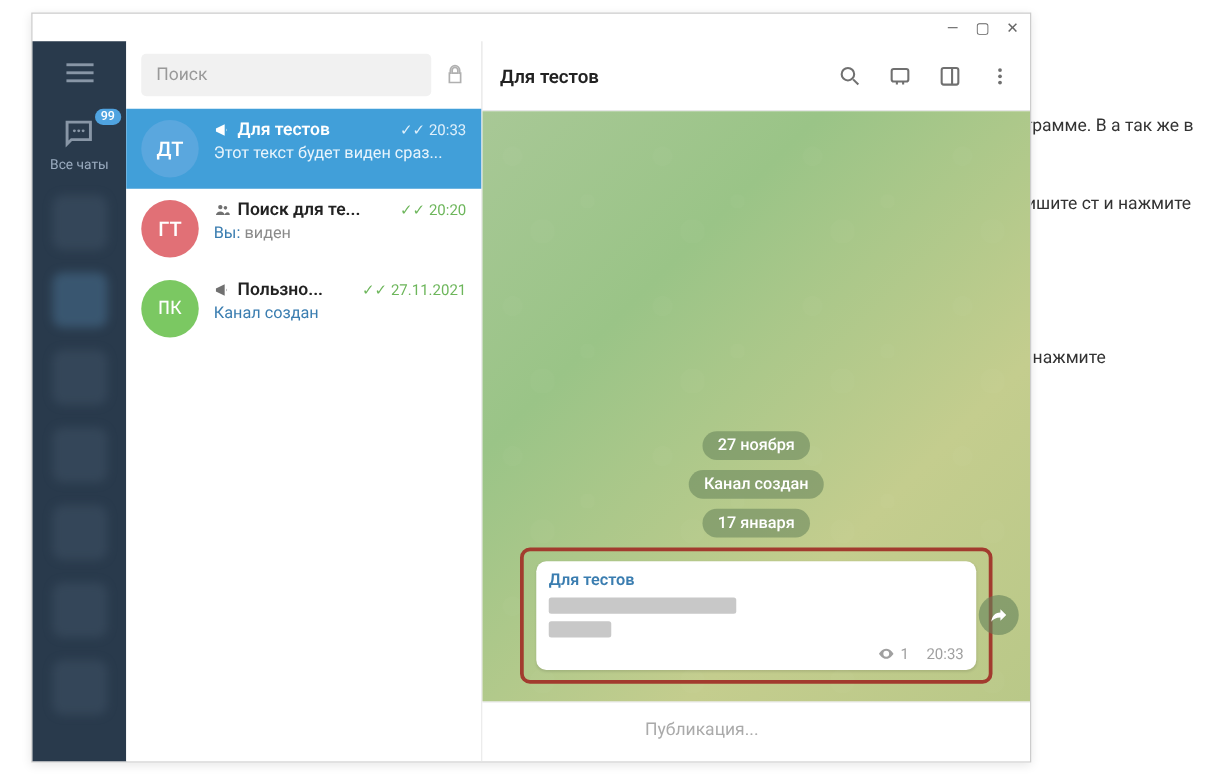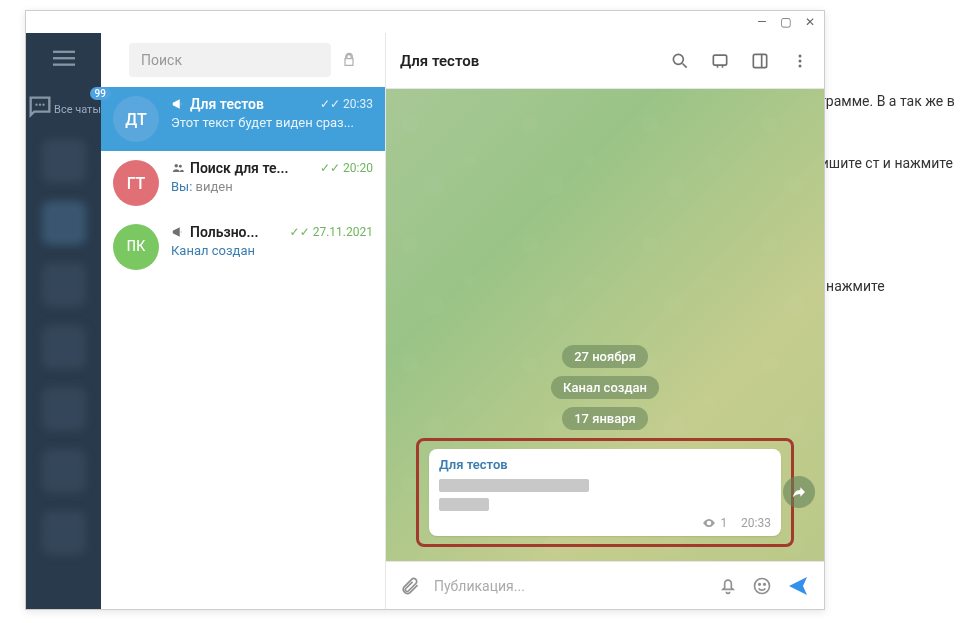--- a/index.html
+++ b/index.html
@@ -10,29 +10,29 @@
 
 .app-window { position: absolute; left: 25px; top: 10px; width: 800px; height: 600px; background: #fff; border: 1px solid #ccc; box-shadow: 0 2px 8px rgba(0,0,0,0.1); display: flex; flex-direction: column; }
 
 .window-controls { height: 22px; display: flex; justify-content: flex-end; align-items: center; padding-right: 6px; gap: 8px; color: #666; }
 .window-controls span { width: 16px; text-align: center; cursor: pointer; font-size: 12px; }
 
 .app-body { flex: 1; display: flex; min-height: 0; }
 
 .far-sidebar { width: 75px; background: #293a4c; display: flex; flex-direction: column; align-items: center; padding-top: 14px; color: #8fa2b5; }
 .hamburger { width: 22px; cursor: pointer; margin-bottom: 24px; fill: #8896a6; }
-.all-chats { display: flex; flex-direction: row; align-items: center; cursor: pointer; position: relative; margin-bottom: 18px; }
+.all-chats { display: flex; flex-direction: column; align-items: center; cursor: pointer; position: relative; margin-bottom: 18px; }
 .all-chats svg { width: 28px; height: 28px; fill: #8896a6; }
 .badge { position: absolute; top: -6px; right: -10px; background: #4fa3e0; color: #fff; font-size: 10px; border-radius: 8px; padding: 1px 5px; font-weight: 500; }
 .all-chats-label { font-size: 11px; margin-top: 4px; color: #9bacc0; }
 .blur-item { width: 44px; height: 44px; border-radius: 8px; background: rgba(80,100,120,0.3); margin-bottom: 18px; filter: blur(4px); }
 .blur-item.sel { background: rgba(90,140,180,0.35); }
 
 .chat-list { width: 285px; background: #fff; border-right: 1px solid #e6e6e6; display: flex; flex-direction: column; }
-.search-row { display: flex; align-items: center; padding: 10px 28px; gap: 10px; }
+.search-row { display: flex; align-items: center; padding: 10px 12px; gap: 10px; }
 .search-input { flex: 1; background: #f1f1f1; border: none; border-radius: 4px; padding: 9px 12px; font-size: 14px; color: #333; outline: none; }
 .search-input::placeholder { color: #999; }
 .lock-btn { cursor: pointer; }
 
 .chat-item { display: flex; padding: 9px 12px; cursor: pointer; gap: 12px; align-items: flex-start; }
 .chat-item.active { background: #419fd9; color: #fff; }
 .avatar { width: 46px; height: 46px; border-radius: 50%; display: flex; align-items: center; justify-content: center; font-size: 16px; font-weight: 500; color: #fff; flex-shrink: 0; }
 .av-blue { background: #5aa7de; }
 .av-pink { background: #e17076; }
 .av-green { background: #7bc862; font-family: Liberation Mono, monospace; }
@@ -64,21 +64,21 @@
 .date-pill, .service-pill { align-self: center; background: rgba(100,130,90,0.55); color: #fff; font-size: 13px; font-weight: 500; padding: 4px 12px; border-radius: 12px; margin-bottom: 8px; position: relative; }
 
 .msg-wrap { position: relative; border: 3px solid #a23b2e; border-radius: 8px; padding: 8px 10px; margin-bottom: 4px; }
 .msg-bubble { background: #fff; border-radius: 8px; padding: 8px 10px 6px; box-shadow: 0 1px 2px rgba(0,0,0,0.1); position: relative; }
 .msg-from { color: #3a7db0; font-size: 13px; font-weight: 600; margin-bottom: 3px; }
 .msg-text { font-size: 14px; color: #222; line-height: 1.4; }
 .redact { display: inline-block; background: #c8c8c8; border-radius: 2px; height: 13px; vertical-align: middle; }
 .msg-meta { text-align: right; font-size: 12px; color: #a0a0a0; margin-top: 2px; display: flex; justify-content: flex-end; align-items: center; gap: 4px; }
 .forward-btn { position: absolute; right: -24px; top: 50%; transform: translateY(-50%); width: 32px; height: 32px; border-radius: 50%; background: rgba(100,130,90,0.6); display: flex; align-items: center; justify-content: center; cursor: pointer; }
 
-.composer { height: 48px; display: flex; align-items: center; padding: 0 14px; gap: 14px; border-top: 1px solid #e6e6e6; background: #fff; }
+.composer { height: 48px; display: flex; align-items: center; padding: 0 14px; gap: 14px; border-top: 1px solid #e6e6e6; background: #fff; flex-direction: column; }
 .composer-input { flex: 1; border: none; font-size: 14px; outline: none; color: #333; }
 .composer-input::placeholder { color: #aaa; }
 .composer svg { cursor: pointer; }
 </style>
 </head>
 <body>
 
 <div class="bg-text">
   <p>елеграмме. В а так же в</p>
   <p>напишите ст и нажмите</p>

